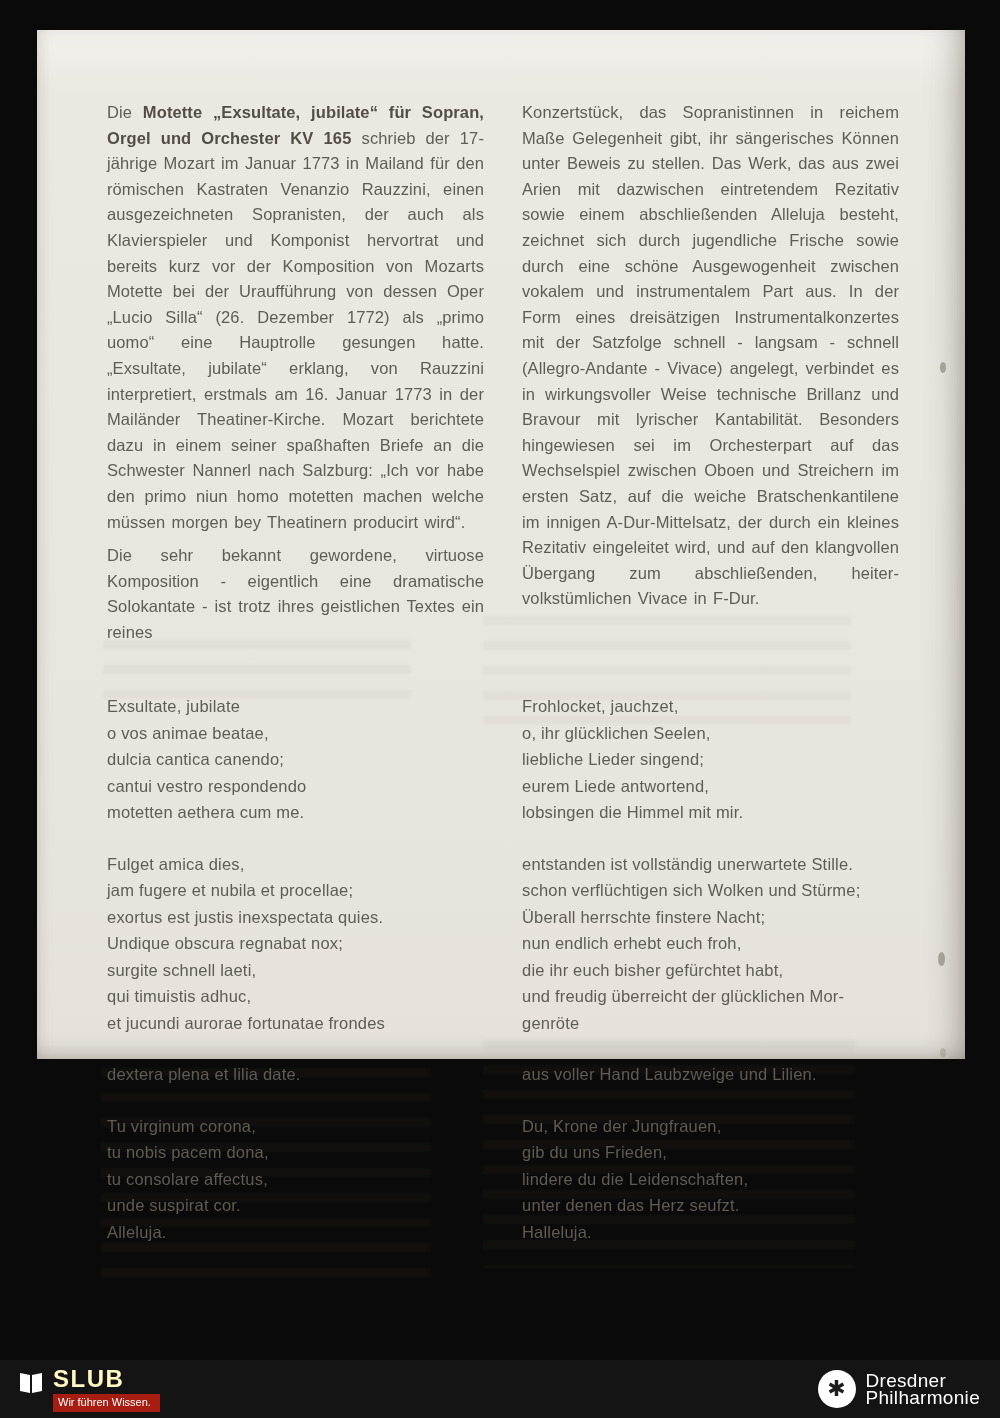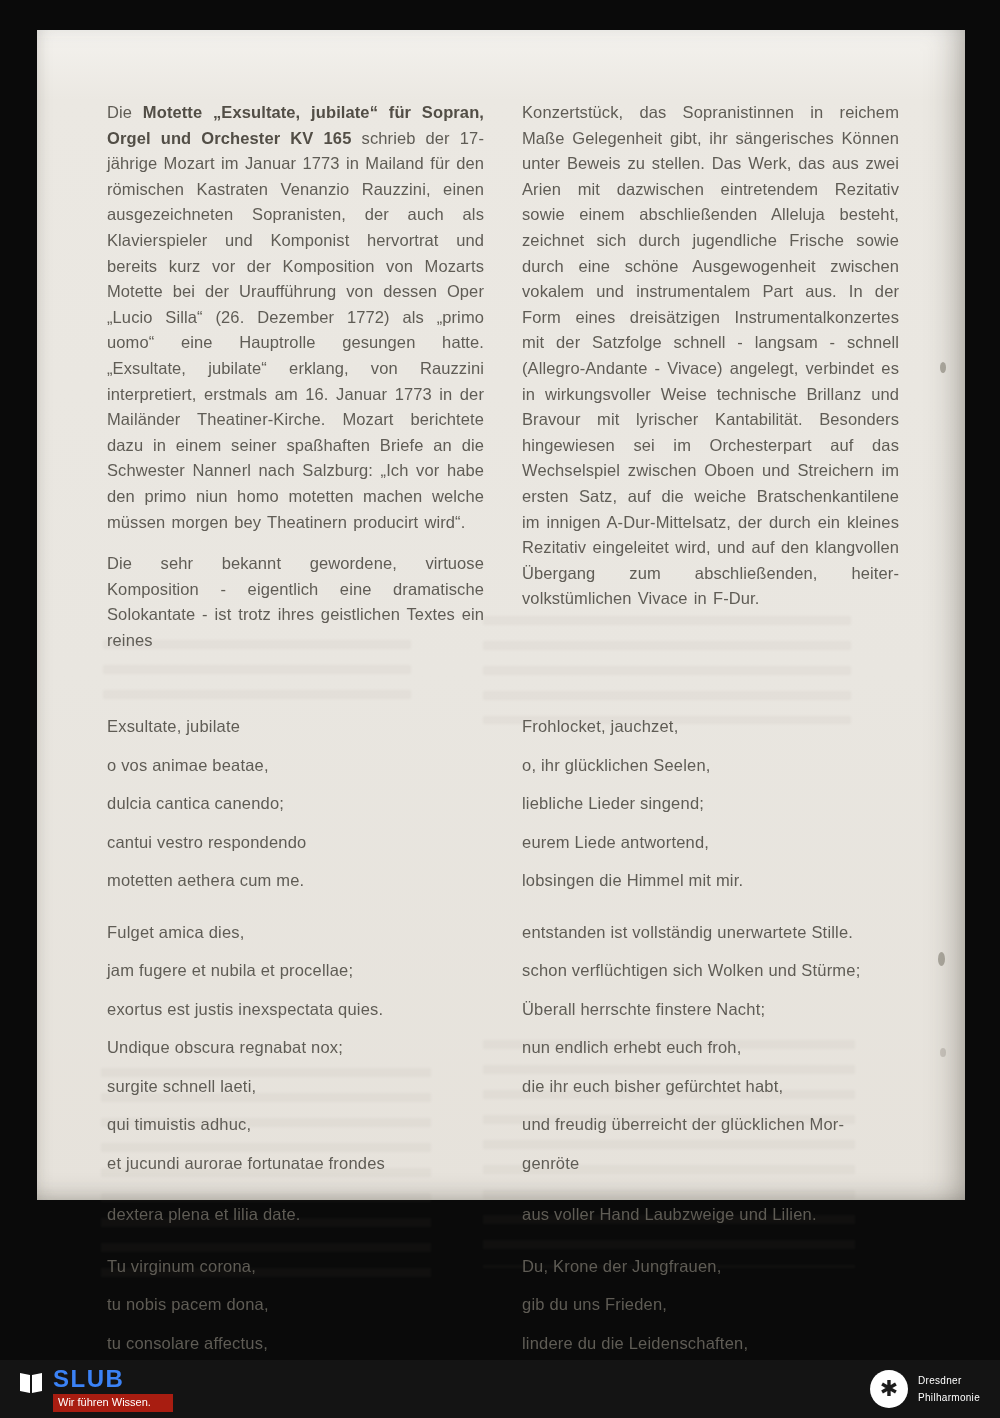--- a/index.html
+++ b/index.html
@@ -8,21 +8,21 @@
     position: relative;
     background: #0a0a0a;
     font-family: "Liberation Sans", sans-serif;
     overflow: hidden;
   }
 
   
   .paper {
     position: absolute;
     left: 37px; top: 30px;
-    width: 928px; height: 1170px;
+    width: 928px; height: 1029px;
     background: linear-gradient(180deg, #f4f2ee 0%, #ebe8e2 6%, #e9e6e0 55%, #e6e2db 100%);
     box-shadow:
       inset -24px 0 32px -18px rgba(60,55,45,.38),
       inset 10px 0 20px -14px rgba(60,55,45,.22),
       inset 0 -16px 26px -16px rgba(60,55,45,.30),
       inset 0 14px 20px -16px rgba(255,255,255,.6);
   }
 
   .columns {
     position: absolute;
@@ -36,29 +36,28 @@
 
   .prose {
     font-size: 16.5px;
     line-height: 25.6px;
     color: var(--ink, #5f5c55);
     text-align: justify;
     word-spacing: 1.5px;
     letter-spacing: 0.1px;
   }
   .prose b { color: #524e46; }
-  .prose + .prose { margin-top: 16px; }
+  .prose + .prose { margin-top: 8px; }
 
   .poem .stanza { margin-bottom: 25px; }
   .poem-line {
     font-size: 16.5px;
     line-height: 26.5px;
     color: var(--ink, #5f5c55);
     letter-spacing: 0.2px;
-    margin-top: 12px;
   }
 
   
   .ghost {
     position: absolute;
     filter: blur(1.3px);
     opacity: .38;
     pointer-events: none;
     background: repeating-linear-gradient(180deg,
       rgba(128,120,106,.16) 0px, rgba(128,120,106,.16) 9px,
@@ -83,54 +82,54 @@
     padding: 0 20px 0 18px;
   }
   .slub {
     display: flex;
     align-items: flex-start;
     gap: 9px;
     cursor: pointer;
   }
   .slub-icon { width: 26px; height: 26px; margin-top: 3px; }
   .slub-name {
-    color: #3b82f6;
+    color: #fef9c3;
     font-size: 24px;
     font-weight: bold;
     letter-spacing: 1.5px;
     line-height: 24px;
   }
   .slub-tagline {
     display: inline-block;
     background: var(--slub_red, #a81d11);
     color: #fff;
     font-size: 11px;
     line-height: 13px;
-    padding: 2px 22px 3px 5px;
+    padding: 2px 9px 3px 5px;
     margin-top: 3px;
     white-space: nowrap;
   }
   .dp {
     display: flex;
     align-items: center;
     gap: 10px;
     cursor: pointer;
   }
   .dp-logo {
     width: 38px; height: 38px;
     border-radius: 50%;
     background: #ffffff;
     display: flex;
     align-items: center;
     justify-content: center;
     color: #1d1d1d;
     font-size: 22px;
     line-height: 38px;
   }
-  .dp-text { color: #ffffff; font-size: 10px; line-height: 17px; letter-spacing: .3px; }
+  .dp-text { color: #ffffff; font-size: 19px; line-height: 17px; letter-spacing: .3px; }
 </style>
 </head>
 <body>
 
 <div class="paper">
 
   <div class="ghost" style="left:66px;  top:610px;  width:308px; height:62px;"></div>
   <div class="ghost" style="left:446px; top:586px;  width:368px; height:108px;"></div>
   <div class="ghost" style="left:64px;  top:1038px; width:330px; height:212px;"></div>
   <div class="ghost" style="left:446px; top:1010px; width:372px; height:228px;"></div>

